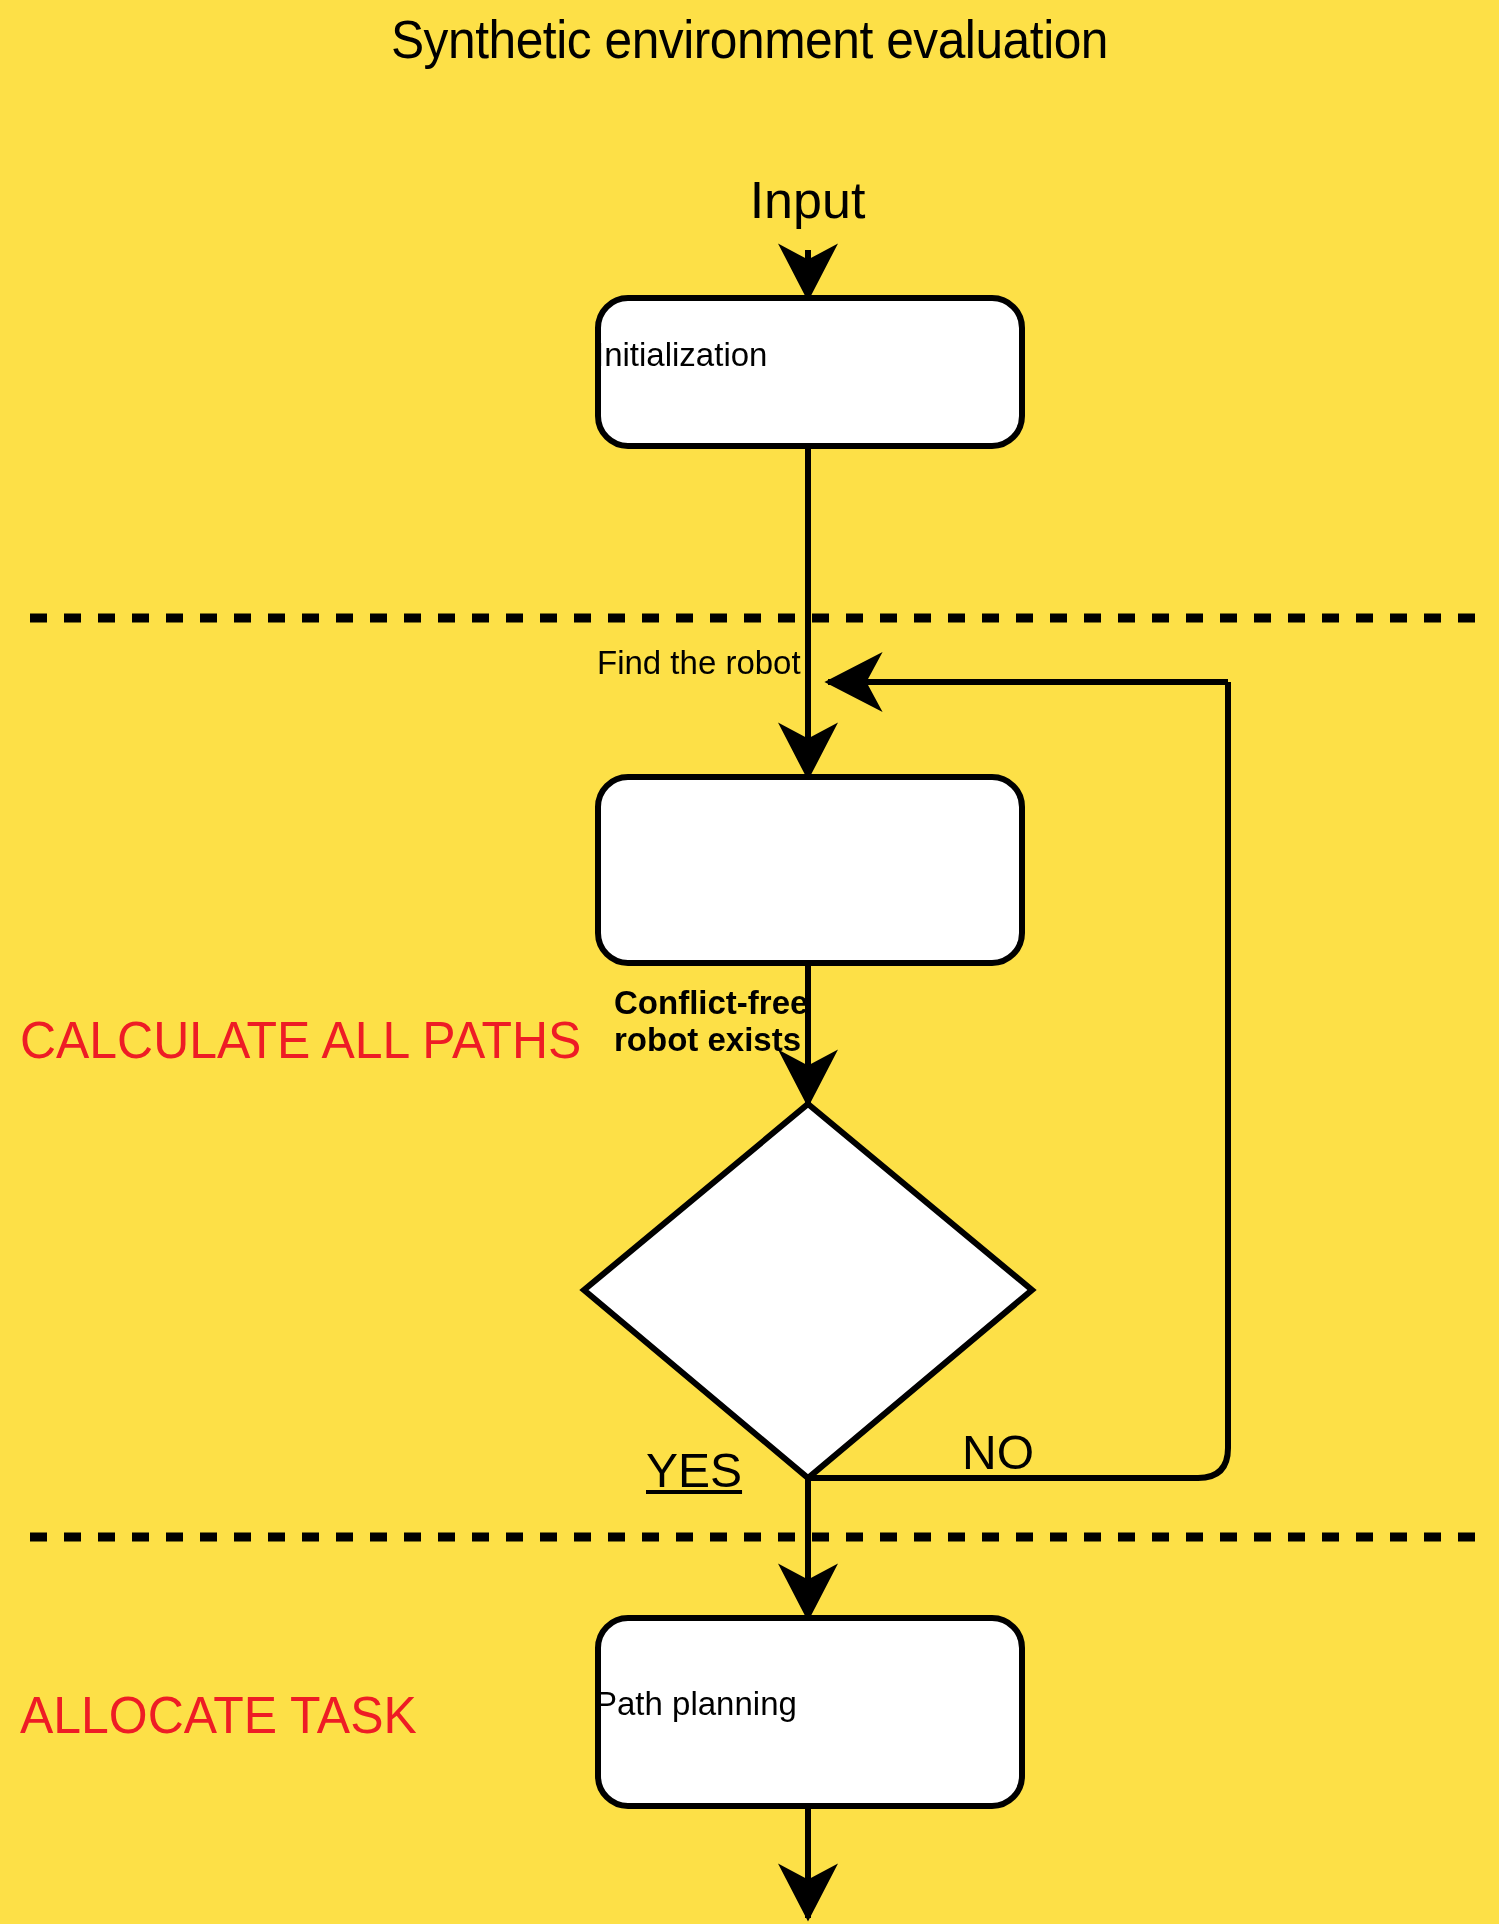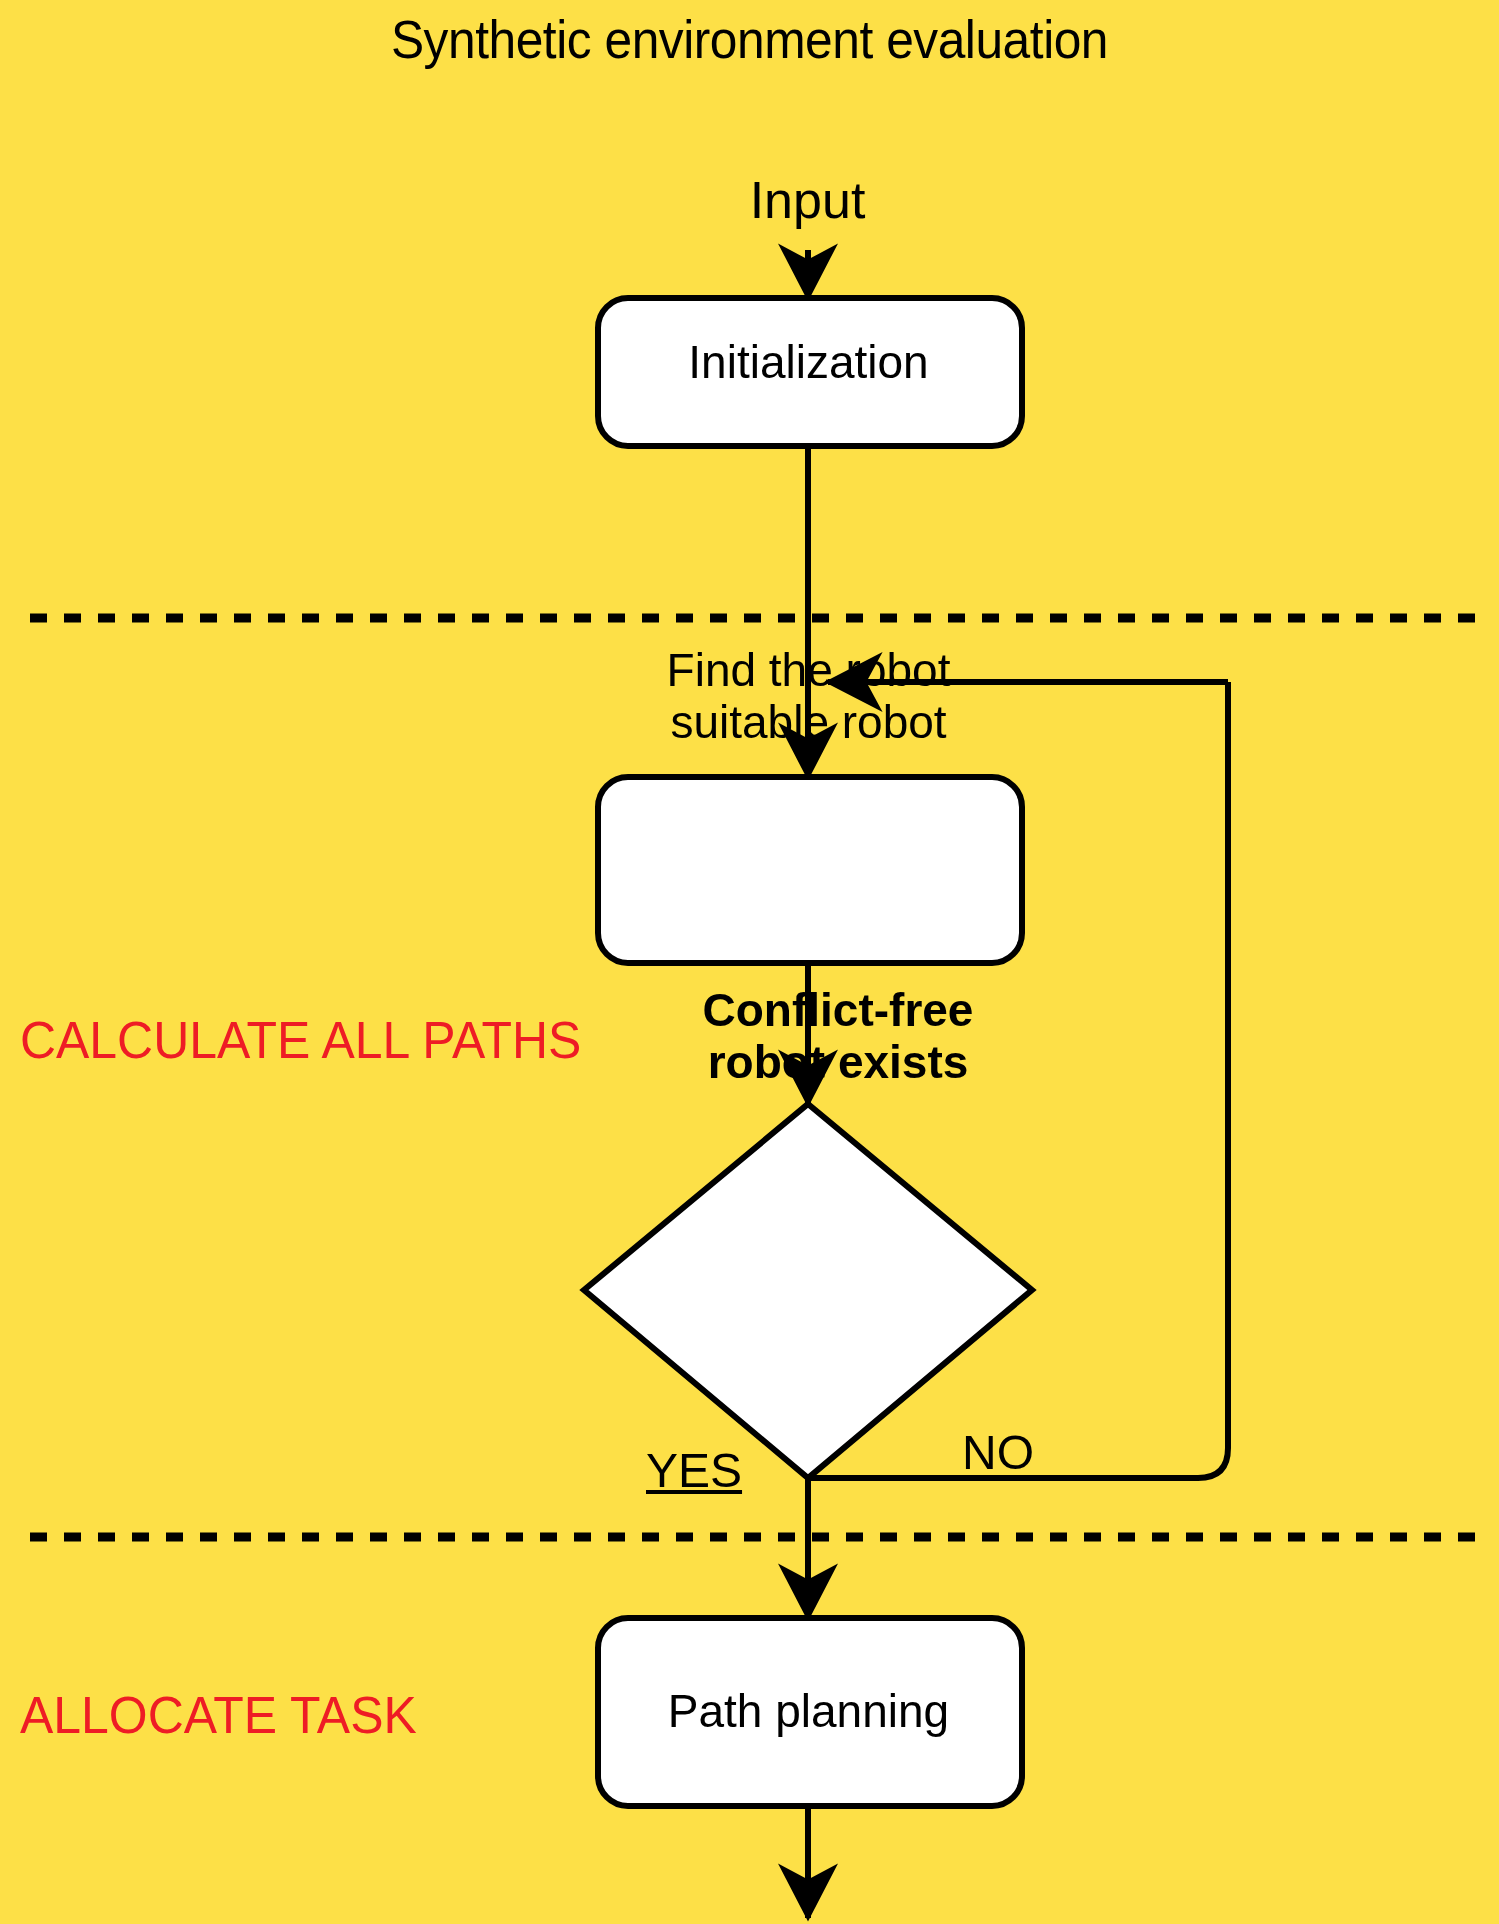--- a/index.html
+++ b/index.html
@@ -39,23 +39,22 @@
   }
   #input-label {
     left: 0;
     top: 170px;
     width: 1615px;
     text-align: center;
     font-size: 52px;
   }
   .node-text {
     position: absolute;
-    text-align: center;
     color: #000000;
-    font-size: 46px;
+    font-size: 33px;
     line-height: 1.12;
     font-family: "Liberation Sans", sans-serif;
   }
   #text-initialization {
     left: 595px;
     top: 337px;
     width: 427px;
   }
   #text-find-robot {
     left: 597px;
@@ -149,21 +148,20 @@
   </svg>
 
   <div class="lbl" id="diagram-title">Synthetic environment evaluation</div>
 
   <div class="lbl" id="input-label">Input</div>
 
   <div class="node-text" id="text-initialization">Initialization</div>
 
   <div class="node-text" id="text-find-robot">
     <div>Find the robot</div>
-    <div>suitable robot</div>
   </div>
 
   <div class="node-text" id="text-conflict-free">
     <div>Conflict-free</div>
     <div>robot exists</div>
   </div>
 
   <div class="node-text" id="text-path-planning">Path planning</div>
 
   <div class="lbl branch-label" id="label-yes">YES</div>

